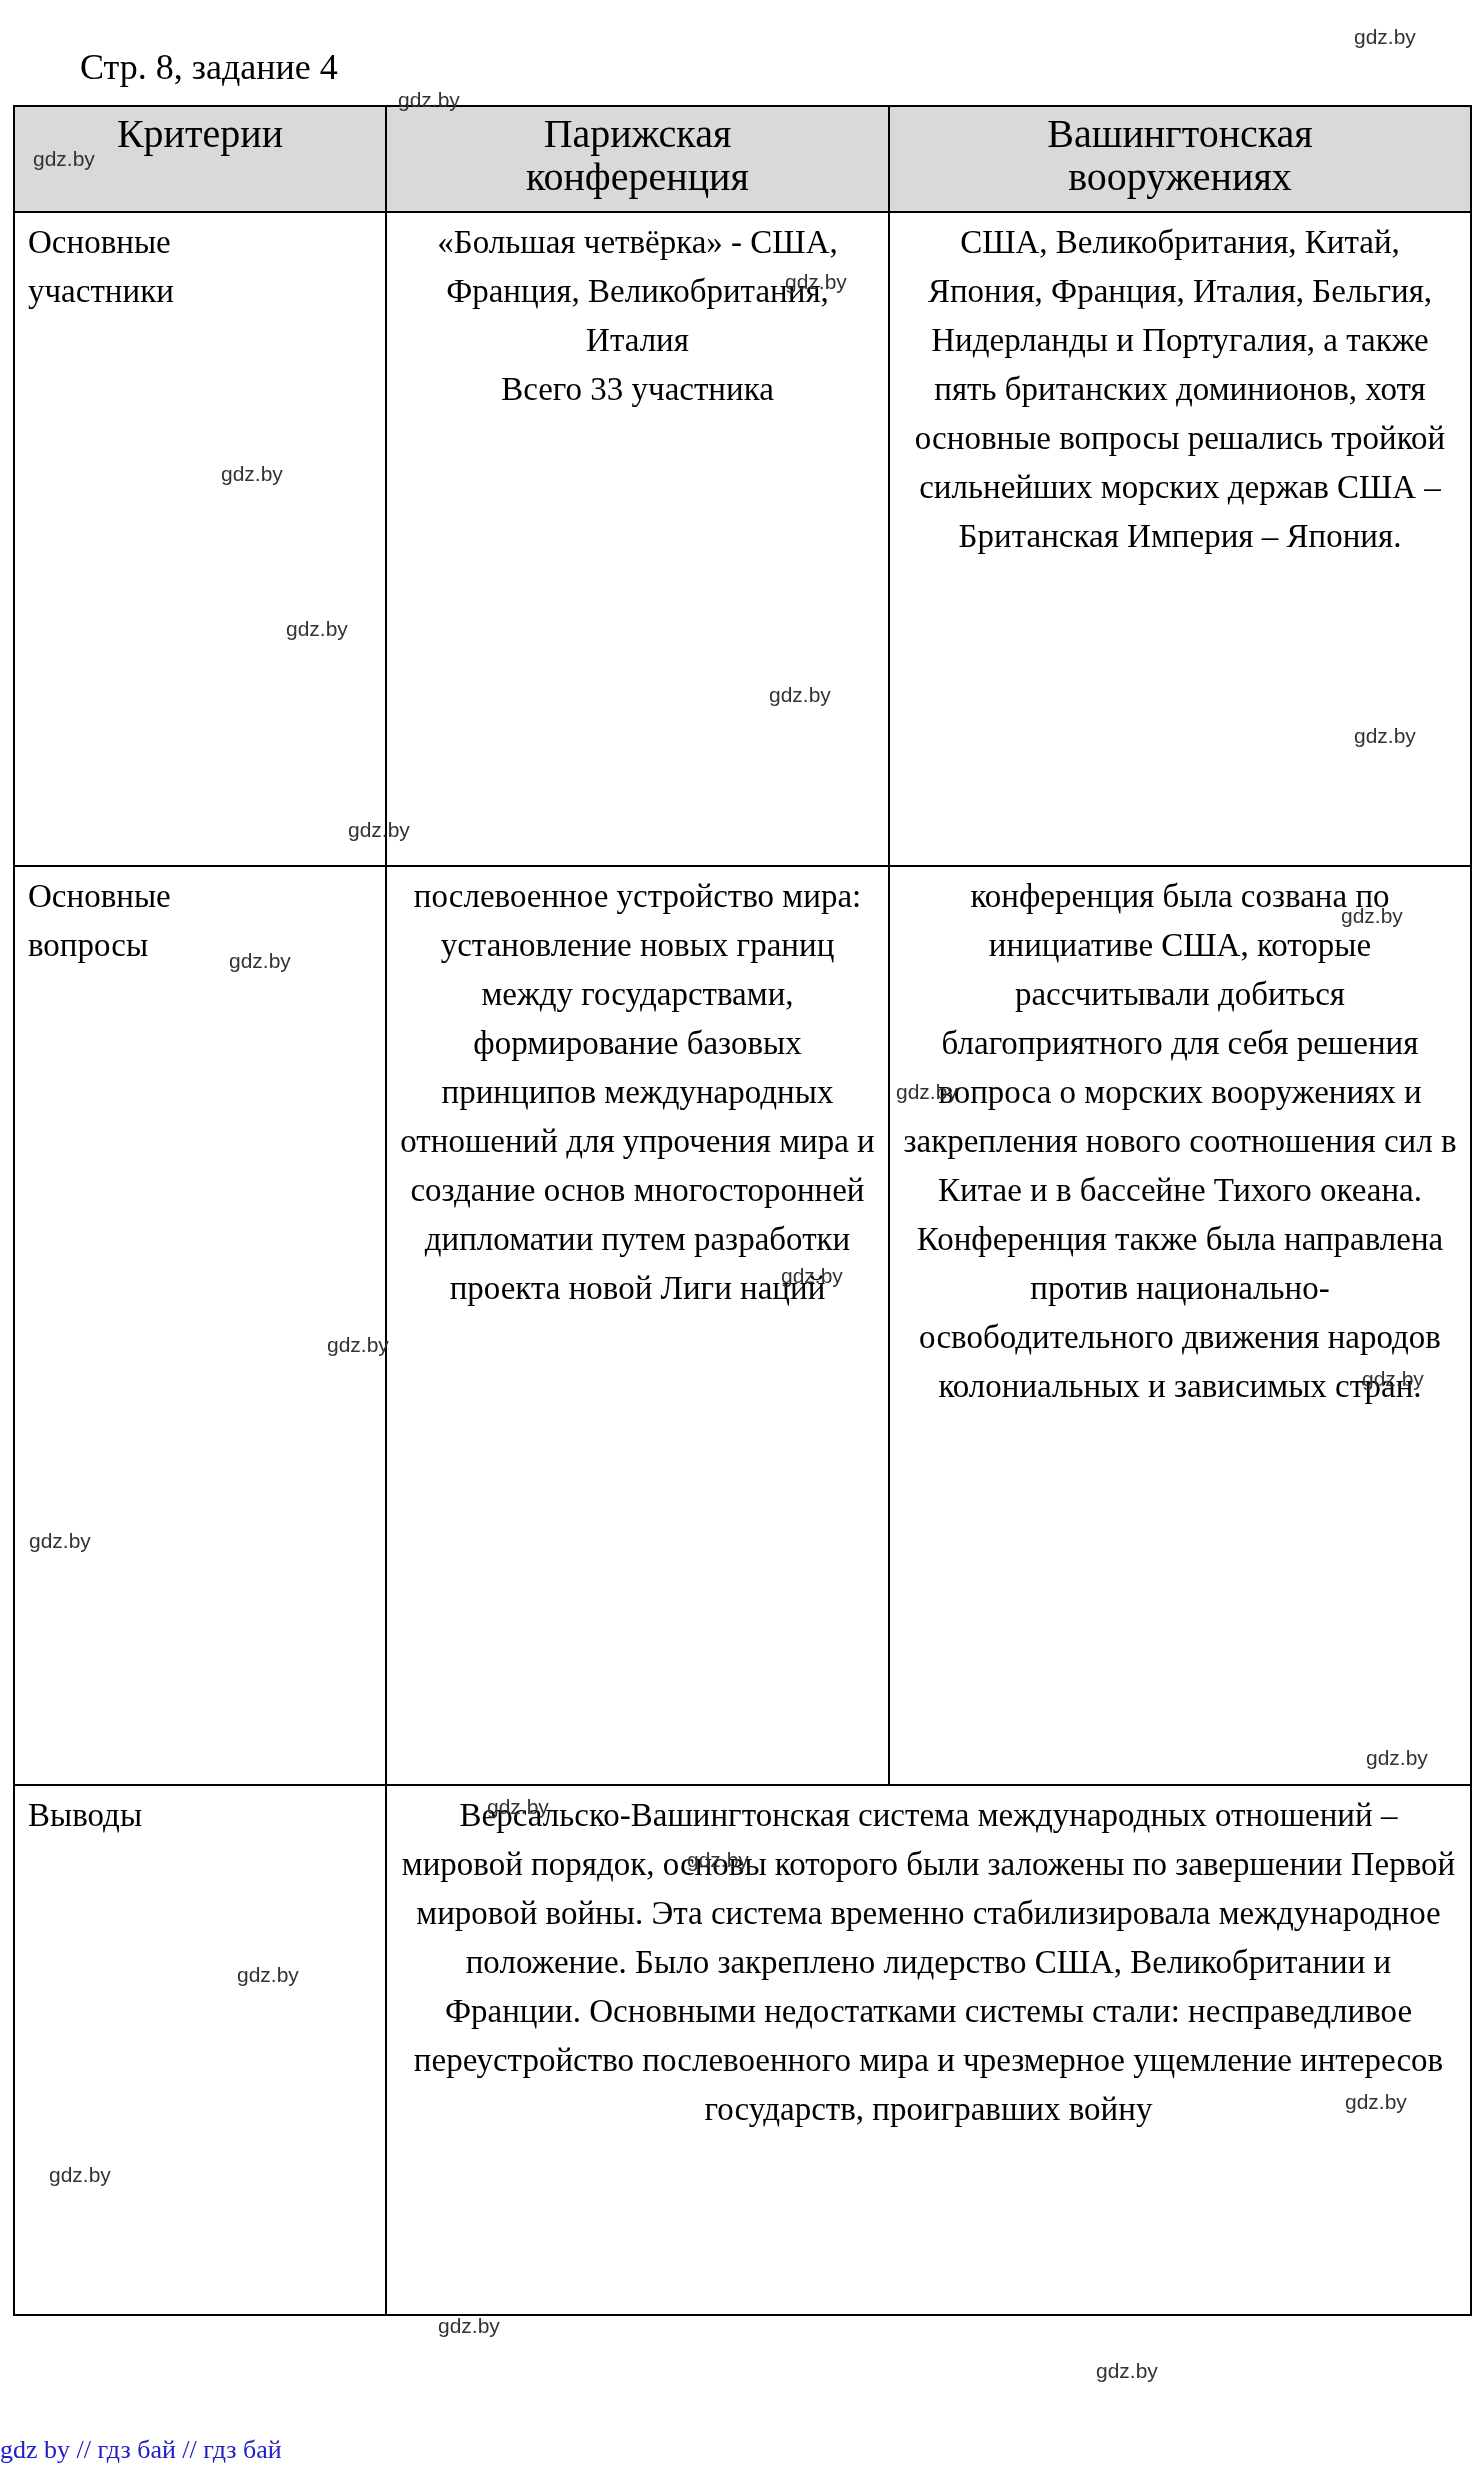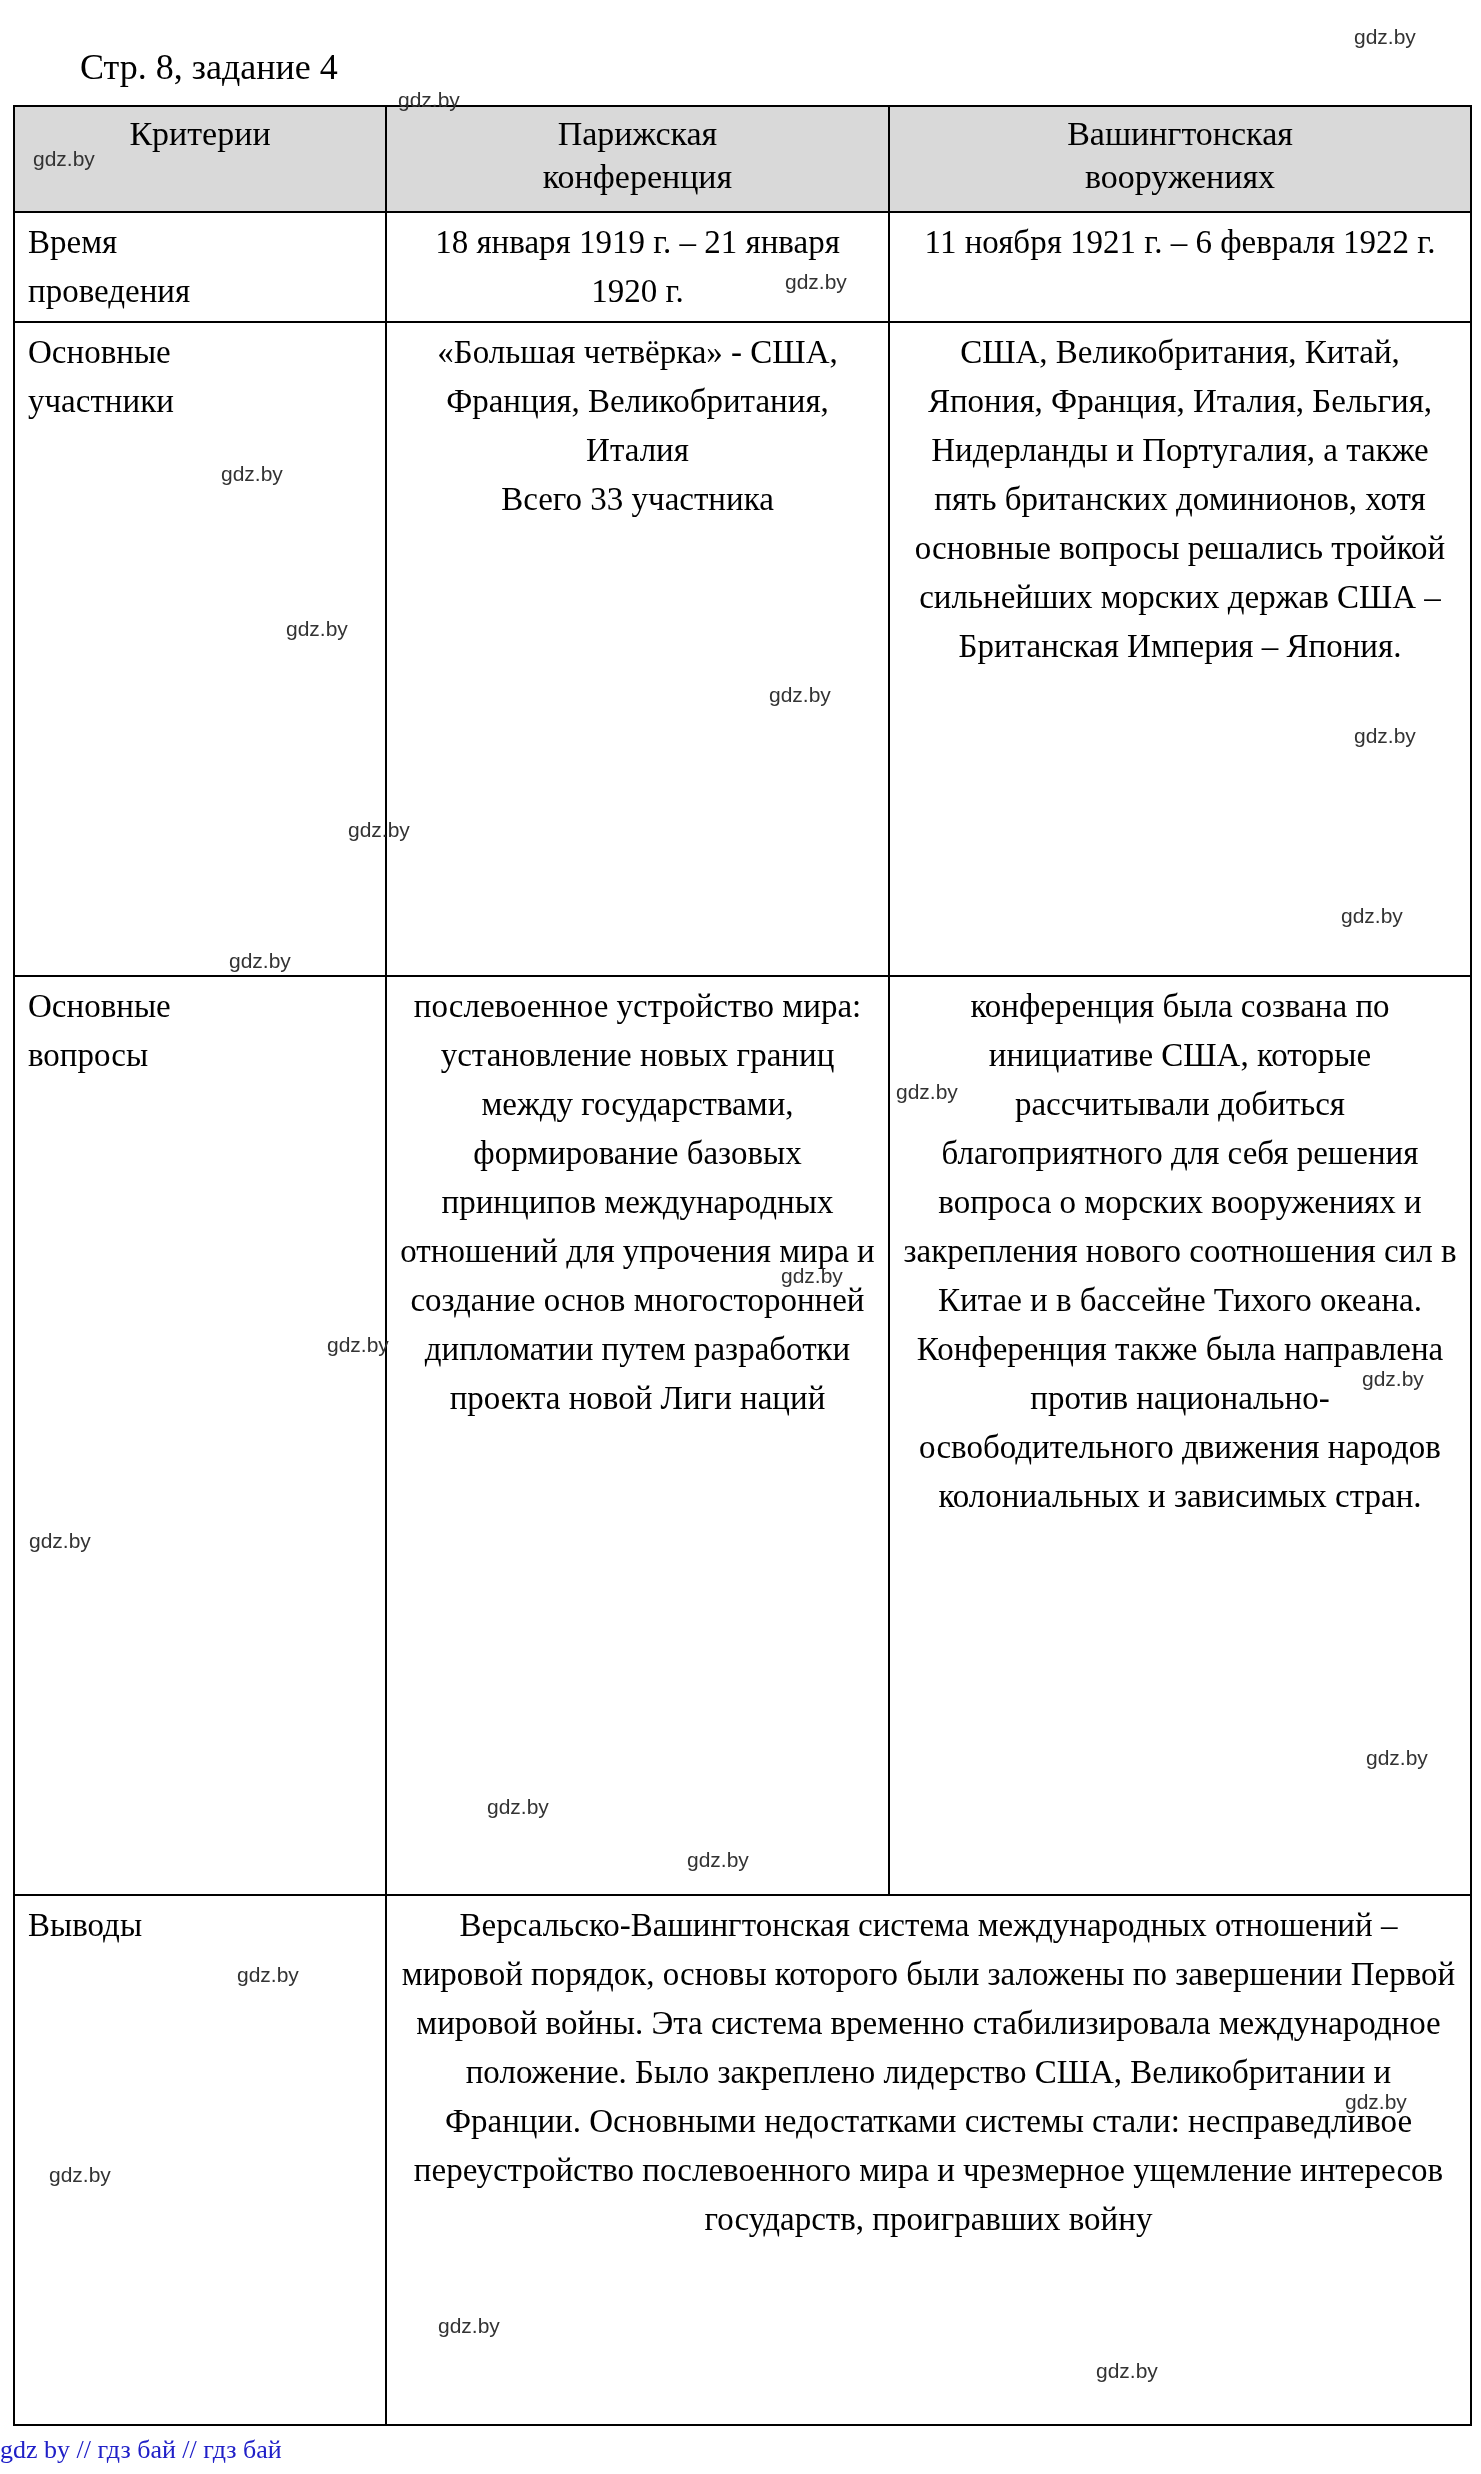--- a/index.html
+++ b/index.html
@@ -47,21 +47,21 @@
   table.cmp th, table.cmp td {
     border: 2.5px solid #000000;
     vertical-align: top;
     padding: 4.9px 13px;
     overflow: hidden;
   }
   table.cmp th {
     background: var(--header-bg, #d9d9d9);
     font-weight: normal;
     text-align: center;
-    font-size: 34px;
+    font-size: 40px;
     line-height: 43px;
     white-space: pre-line;
   }
   td.crit {
     text-align: left;
     white-space: pre-line;
   }
   td.val {
     text-align: center;
     white-space: pre-line;
@@ -104,26 +104,20 @@
       <col style="width:582px">
     </colgroup>
     <tbody>
         <tr class="r-head">
       <th>Критерии</th>
       <th>Парижская
 конференция</th>
       <th>Вашингтонская
 вооружениях</th>
     </tr>
-    <tr class="r-time">
-      <td class="crit">Время
-проведения</td>
-      <td class="val">18 января 1919 г. – 21 января 1920 г.</td>
-      <td class="val">11 ноября 1921 г. – 6 февраля 1922 г.</td>
-    </tr>
     <tr class="r-members">
       <td class="crit">Основные
 участники</td>
       <td class="val">«Большая четвёрка» - США, Франция, Великобритания, Италия
 Всего 33 участника</td>
       <td class="val">США, Великобритания, Китай, Япония, Франция, Италия, Бельгия, Нидерланды и Португалия, а также пять британских доминионов, хотя основные вопросы решались тройкой сильнейших морских держав США – Британская Империя – Япония.</td>
     </tr>
     <tr class="r-issues">
       <td class="crit">Основные
 вопросы</td>

